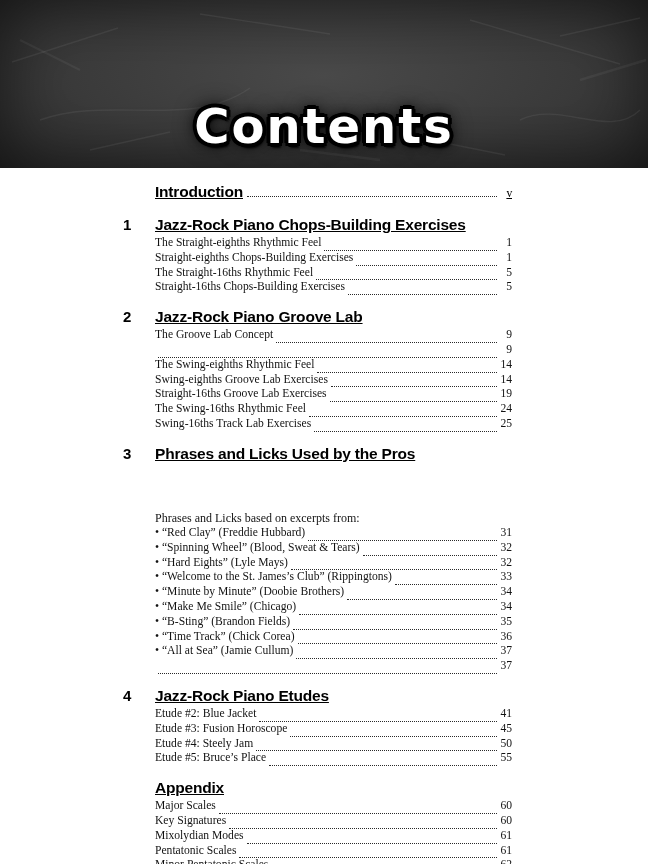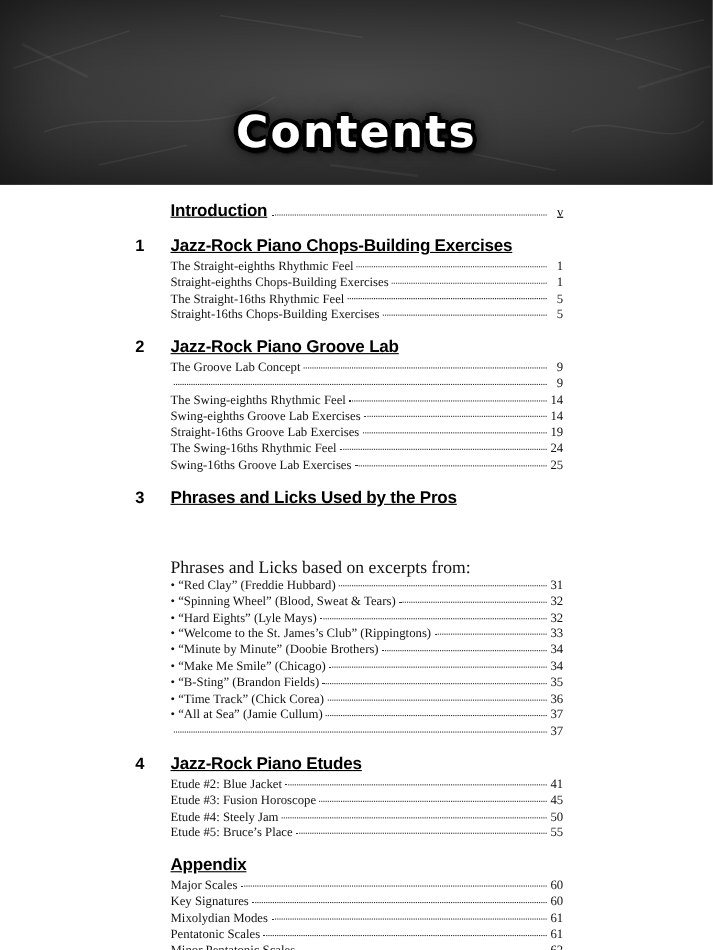--- a/index.html
+++ b/index.html
@@ -18,21 +18,21 @@
     background:radial-gradient(ellipse at 50% 45%, #4a4a4a 0%, #3b3b3b 55%, #2a2a2a 100%);
     box-shadow:inset 0 0 70px rgba(0,0,0,0.55);
     overflow:hidden;
   }
   .header svg{position:absolute;left:0;top:0;}
   .contents-title{
     position:absolute;left:0;right:0;top:98px;
     text-align:center;
     font-family:"DejaVu Sans","Liberation Sans",sans-serif;
     font-weight:bold;
-    font-size:40px;
+    font-size:48px;
     letter-spacing:2px;
     color:#ffffff;
     text-shadow:
       0 0 22px rgba(0,0,0,0.95),
       0 0 12px #000,
       3px 3px 0 #000,-3px 3px 0 #000,3px -3px 0 #000,-3px -3px 0 #000,
       0 4px 0 #000,0 -4px 0 #000,4px 0 0 #000,-4px 0 0 #000,
       2px 5px 2px rgba(0,0,0,0.8);
   }
   
@@ -53,40 +53,40 @@
     text-decoration:underline;
   }
   .sec-num{
     position:absolute;left:-32px;top:0;
     font-family:"Liberation Sans",sans-serif;
     font-weight:bold;font-size:15px;line-height:19px;
     color:#000;
   }
   .sec-title{white-space:nowrap;}
   .entry{
-    display:flex;align-items:center;
+    display:flex;align-items:flex-end;
     font-size:11.6px;line-height:14.8px;
   }
   .entry-label{white-space:nowrap;}
   .leader{
     flex:1;height:0;
     border-bottom:1.6px dotted #2a2a2a;
     margin:0 3px;
     min-width:12px;
   }
   .leader.head-leader{border-bottom:1.6px dotted #2a2a2a;margin:0 3px 0 4px;}
   .entry-page,.head-page{
     font-family:"Liberation Serif",serif;
     font-weight:normal;
     font-size:11.6px;
     min-width:12px;text-align:right;
     white-space:nowrap;
   }
   .intro-line{
-    font-size:16px;line-height:14.8px;
+    font-size:12px;line-height:14.8px;
     margin-bottom:0.5px;
     margin-top:48px;
   }
 </style>
 </head>
 <body>
 
 <div class="header">
   <svg width="648" height="168" viewBox="0 0 648 168">
     <g stroke="#d8d8d8" stroke-opacity="0.08" fill="none" stroke-width="1.4">
@@ -171,21 +171,21 @@
           <span class="entry-label">Straight-16ths Groove Lab Exercises</span>
           <span class="leader"></span>
           <span class="entry-page">19</span>
         </div>
         <div class="entry">
           <span class="entry-label">The Swing-16ths Rhythmic Feel</span>
           <span class="leader"></span>
           <span class="entry-page">24</span>
         </div>
         <div class="entry">
-          <span class="entry-label">Swing-16ths Groove Lab Exercises</span>
+          <span class="entry-label">Swing-16ths Track Lab Exercises</span>
           <span class="leader"></span>
           <span class="entry-page">25</span>
         </div>
       </div>
       <div class="section">
         <span class="sec-num">3</span>
         <div class="section-head">
           <span class="sec-title">Phrases and Licks Used by the Pros</span>
         </div>
         <div class="intro-line">Phrases and Licks based on excerpts from:</div>

